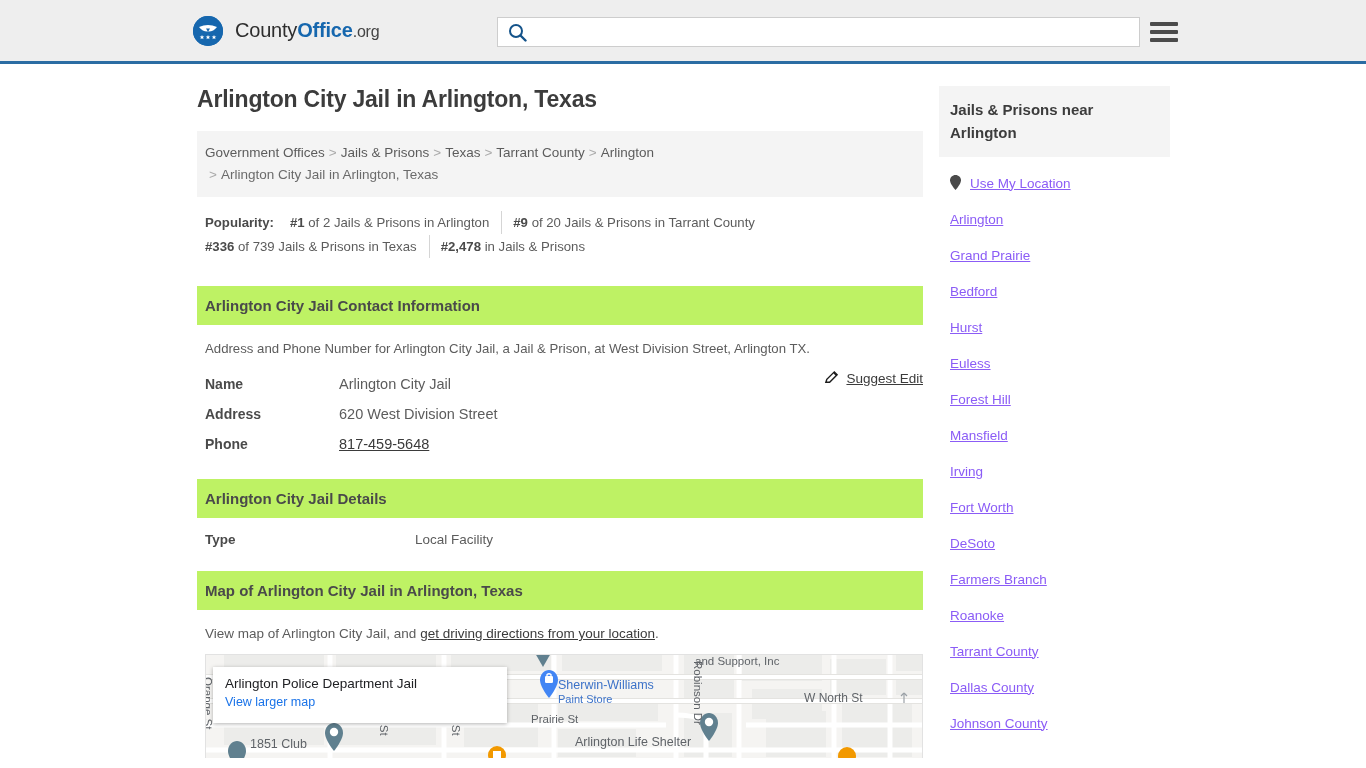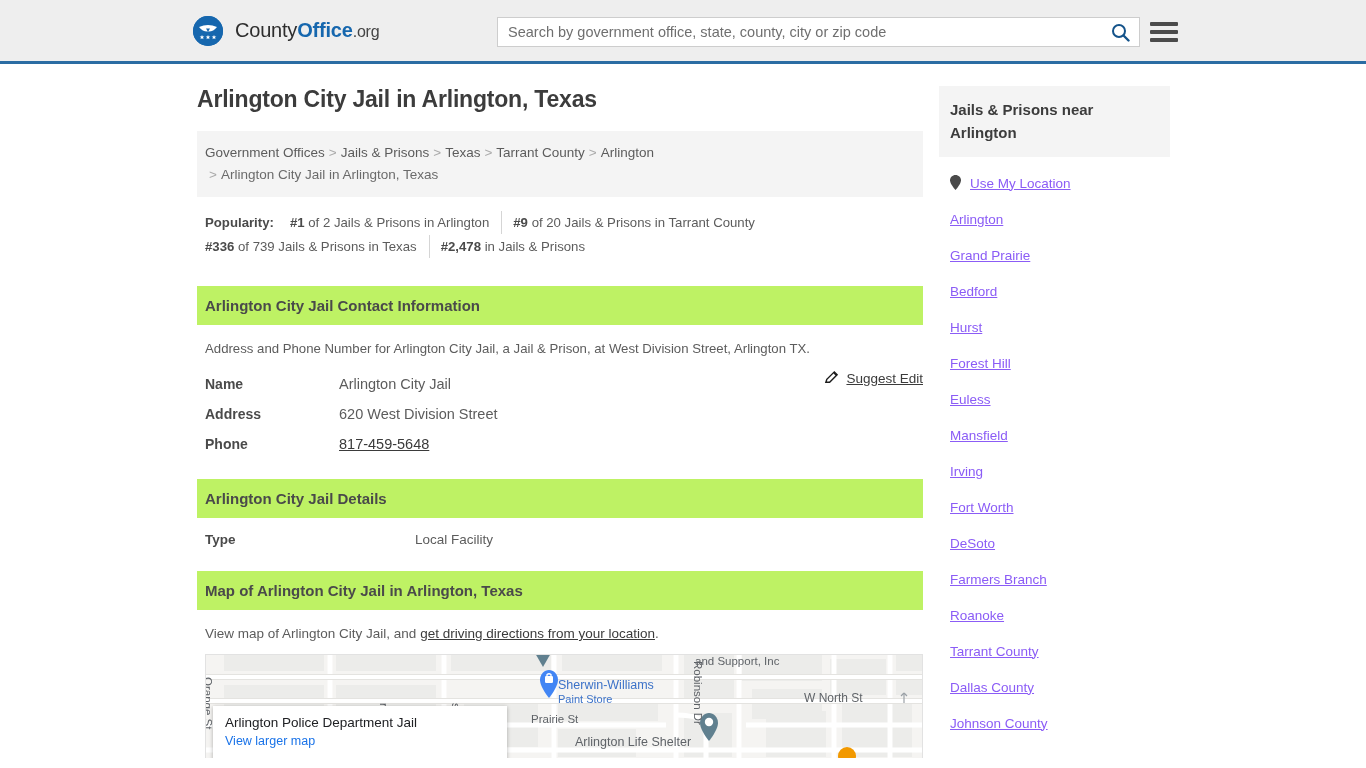--- a/index.html
+++ b/index.html
@@ -237,21 +237,20 @@
   }
   .map-canvas { position: absolute; left: 0; top: 0; }
   .map-card {
     position: absolute;
     left: 7px; top: 12px;
     width: 294px;
     height: 56px;
     background: #ffffff;
     box-shadow: 0 1px 4px rgba(0,0,0,.3);
     padding: 9px 12px;
-    margin-top: 39px;
   }
   .map-card .mc-title {
     font-size: 13.5px;
     color: #202124;
     font-weight: normal;
     white-space: nowrap;
   }
   .map-card .mc-link {
     font-size: 12.5px;
     color: #1a73e8;
@@ -310,21 +309,20 @@
           <polygon points="21,19 21.7,20.6 23.4,20.6 22,21.6 22.5,23.2 21,22.2 19.5,23.2 20,21.6 18.6,20.6 20.3,20.6"></polygon>
         </g>
       </svg>
     </span>
     <span class="brand-text">
       <span class="b-county">County</span><span class="b-office">Office</span><span class="b-org">.org</span>
     </span>
   </a>
 
   <div class="search-wrap">
-    <input class="search-input" type="text" placeholder="Search by government office, state, county, city or zip code" style="">
     <button class="search-btn">
       <svg width="19" height="19" viewBox="0 0 19 19">
         <circle cx="8" cy="8" r="6" fill="none" stroke="#14538a" stroke-width="2"></circle>
         <line x1="12.5" y1="12.5" x2="17.5" y2="17.5" stroke="#14538a" stroke-width="2.4" stroke-linecap="round"></line>
       </svg>
     </button>
   </div>
 
   <button class="menu-btn">
     <span></span>
@@ -506,24 +504,24 @@
       <div class="side-item">
           <a href="#">Grand Prairie</a>
         </div>
       <div class="side-item">
           <a href="#">Bedford</a>
         </div>
       <div class="side-item">
           <a href="#">Hurst</a>
         </div>
       <div class="side-item">
+          <a href="#">Euless</a>
+        </div>
+      <div class="side-item">
           <a href="#">Forest Hill</a>
-        </div>
-      <div class="side-item">
-          <a href="#">Euless</a>
         </div>
       <div class="side-item">
           <a href="#">Mansfield</a>
         </div>
       <div class="side-item">
           <a href="#">Irving</a>
         </div>
       <div class="side-item">
           <a href="#">Fort Worth</a>
         </div>

